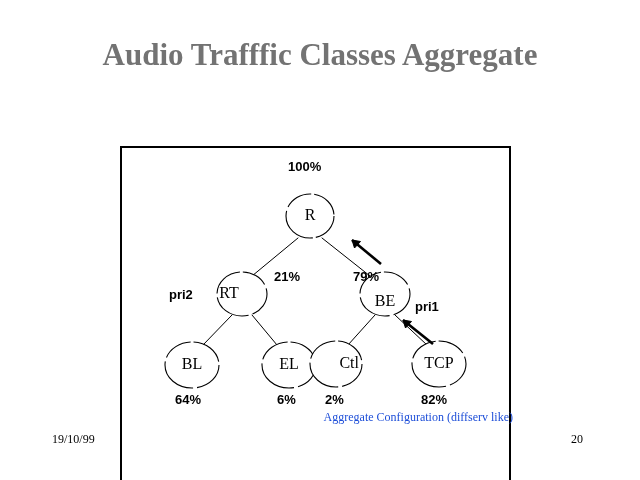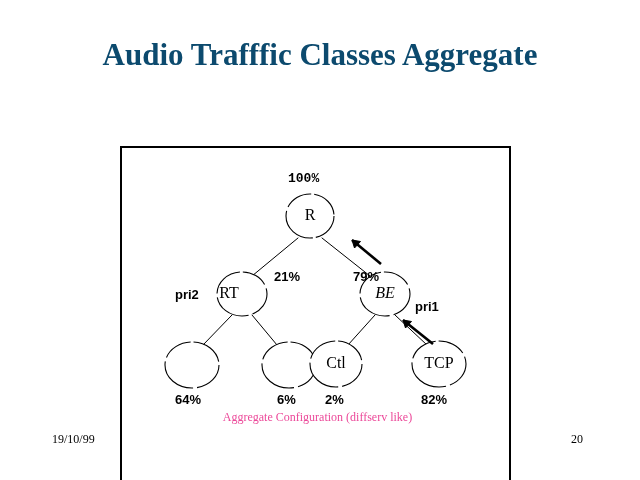--- a/index.html
+++ b/index.html
@@ -22,21 +22,21 @@
     position: absolute;
     left: 0;
     top: 34px;
     width: 640px;
     text-align: center;
     font-family: "Liberation Serif", serif;
     font-weight: bold;
     font-size: 31px;
     line-height: 42px;
     letter-spacing: 0px;
-    color: #0c4a6e;
+    color: #737373;
   }
   #slide-title .tline {
     display: block;
     white-space: nowrap;
   }
 
   
   #diagram-frame {
     position: absolute;
     left: 120px;
@@ -100,24 +100,24 @@
     white-space: nowrap;
     z-index: 4;
   }
 
   
   #diagram-caption {
     position: absolute;
     left: 0;
     top: 262px;
     width: 391px;
-    text-align: center;
+    text-align: right;
     font-family: "Liberation Serif", serif;
     font-size: 12px;
-    color: #ec4899;
+    color: #1d4ed8;
     white-space: nowrap;
     z-index: 4;
   }
 
   
   #footer-date {
     position: absolute;
     left: 52px;
     top: 432px;
     font-family: "Liberation Serif", serif;
@@ -189,38 +189,44 @@
       </g>
     </g>
   </svg>
 
   <div class="node" style="left:165px; top:48px;">
     <span class="node-label">R</span>
   </div>
   <div class="node" style="left:84px; top:126px;">
     <span class="node-label">RT</span>
   </div>
-  <div class="node" style="left:240px; top:126px;font-style:italic;">
+  <div class="node" style="left:240px; top:134px;">
     <span class="node-label">BE</span>
   </div>
-  <div class="node" style="left:191px; top:196px;">
+  <div class="node" style="left:47px; top:197px;">
+    <span class="node-label">BL</span>
+  </div>
+  <div class="node" style="left:144px; top:197px;">
+    <span class="node-label">EL</span>
+  </div>
+  <div class="node" style="left:191px; top:196px;justify-content:flex-end;">
     <span class="node-label">Ctl</span>
   </div>
   <div class="node" style="left:294px; top:196px;">
     <span class="node-label">TCP</span>
   </div>
 
-  <div class="pct" style="left:166px; top:24px;font-family:Liberation Mono, monospace;">100%</div>
+  <div class="pct" style="left:166px; top:12px;">100%</div>
   <div class="pct" style="left:152px; top:122px;">21%</div>
   <div class="pct" style="left:200px; top:122px;margin-left:31px;">79%</div>
   <div class="pct" style="left:53px; top:245px;">64%</div>
   <div class="pct" style="left:155px; top:245px;">6%</div>
   <div class="pct" style="left:203px; top:245px;">2%</div>
   <div class="pct" style="left:299px; top:245px;">82%</div>
 
-  <div class="pri" style="left:53px; top:140px;">pri2</div>
+  <div class="pri" style="left:47px; top:140px;">pri2</div>
   <div class="pri" style="left:293px; top:140px;margin-top:12px;">pri1</div>
 
   <div id="diagram-caption">Aggregate Configuration (diffserv like)</div>
 </div>
 
 <div id="footer-date">19/10/99</div>
 <div id="footer-pageno">20</div>
 
 </body></html>

